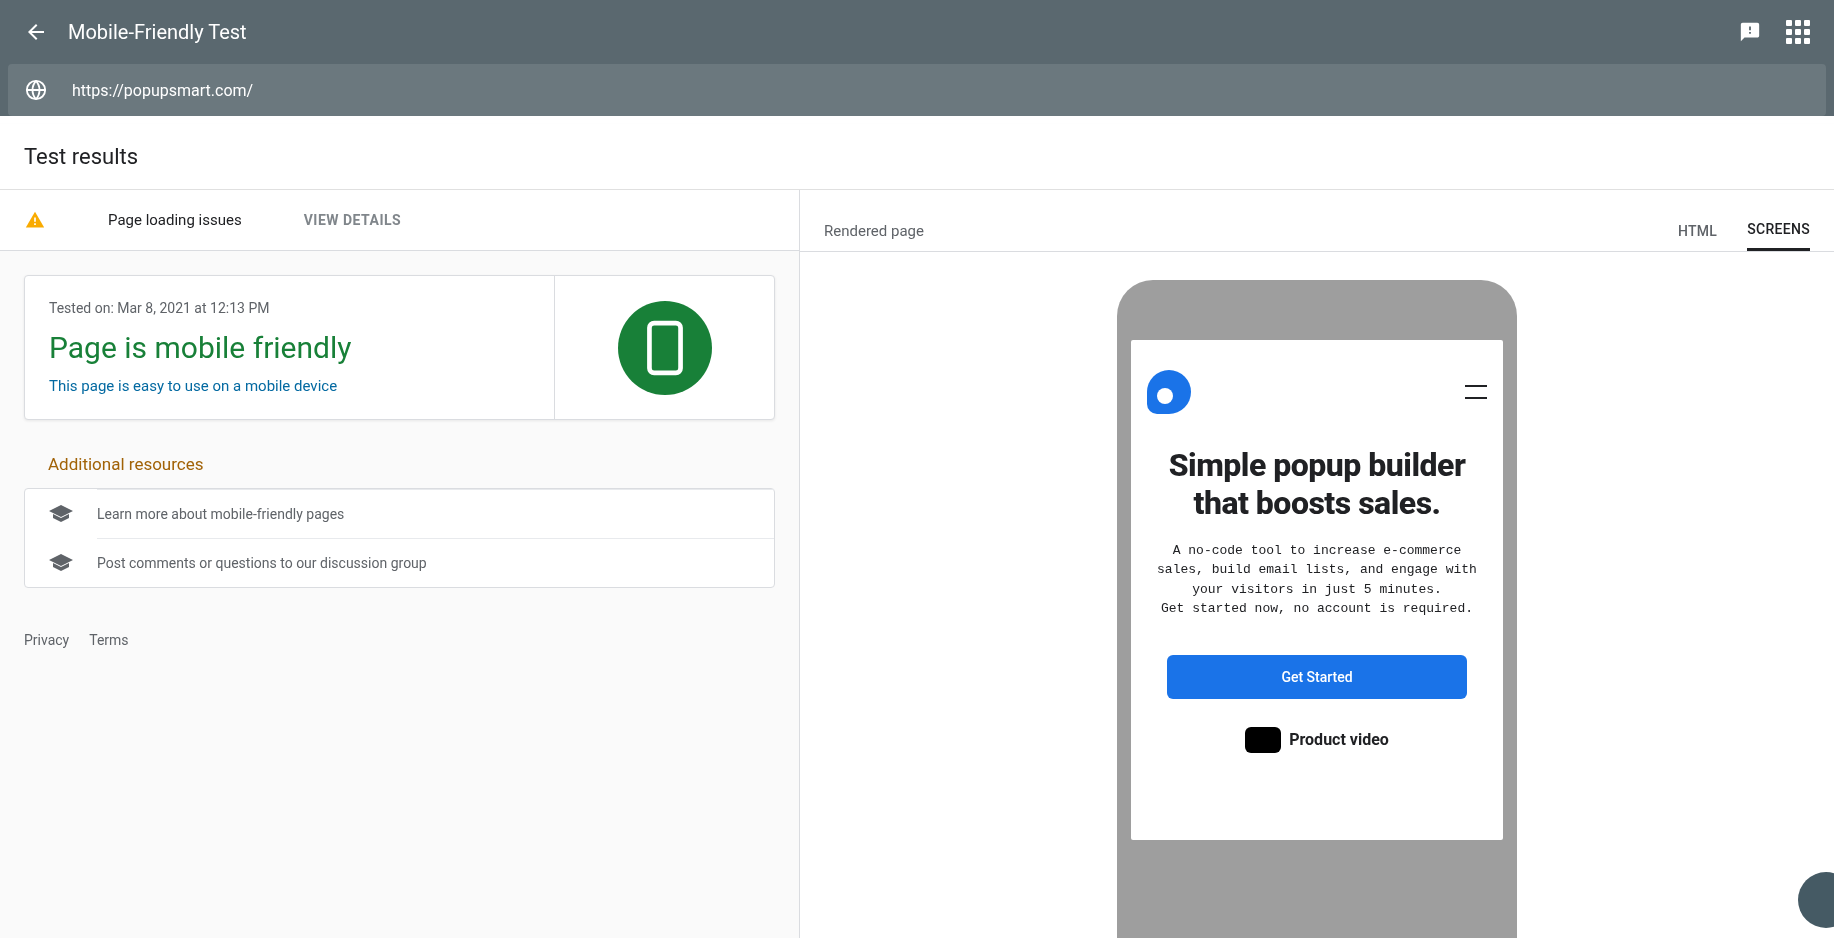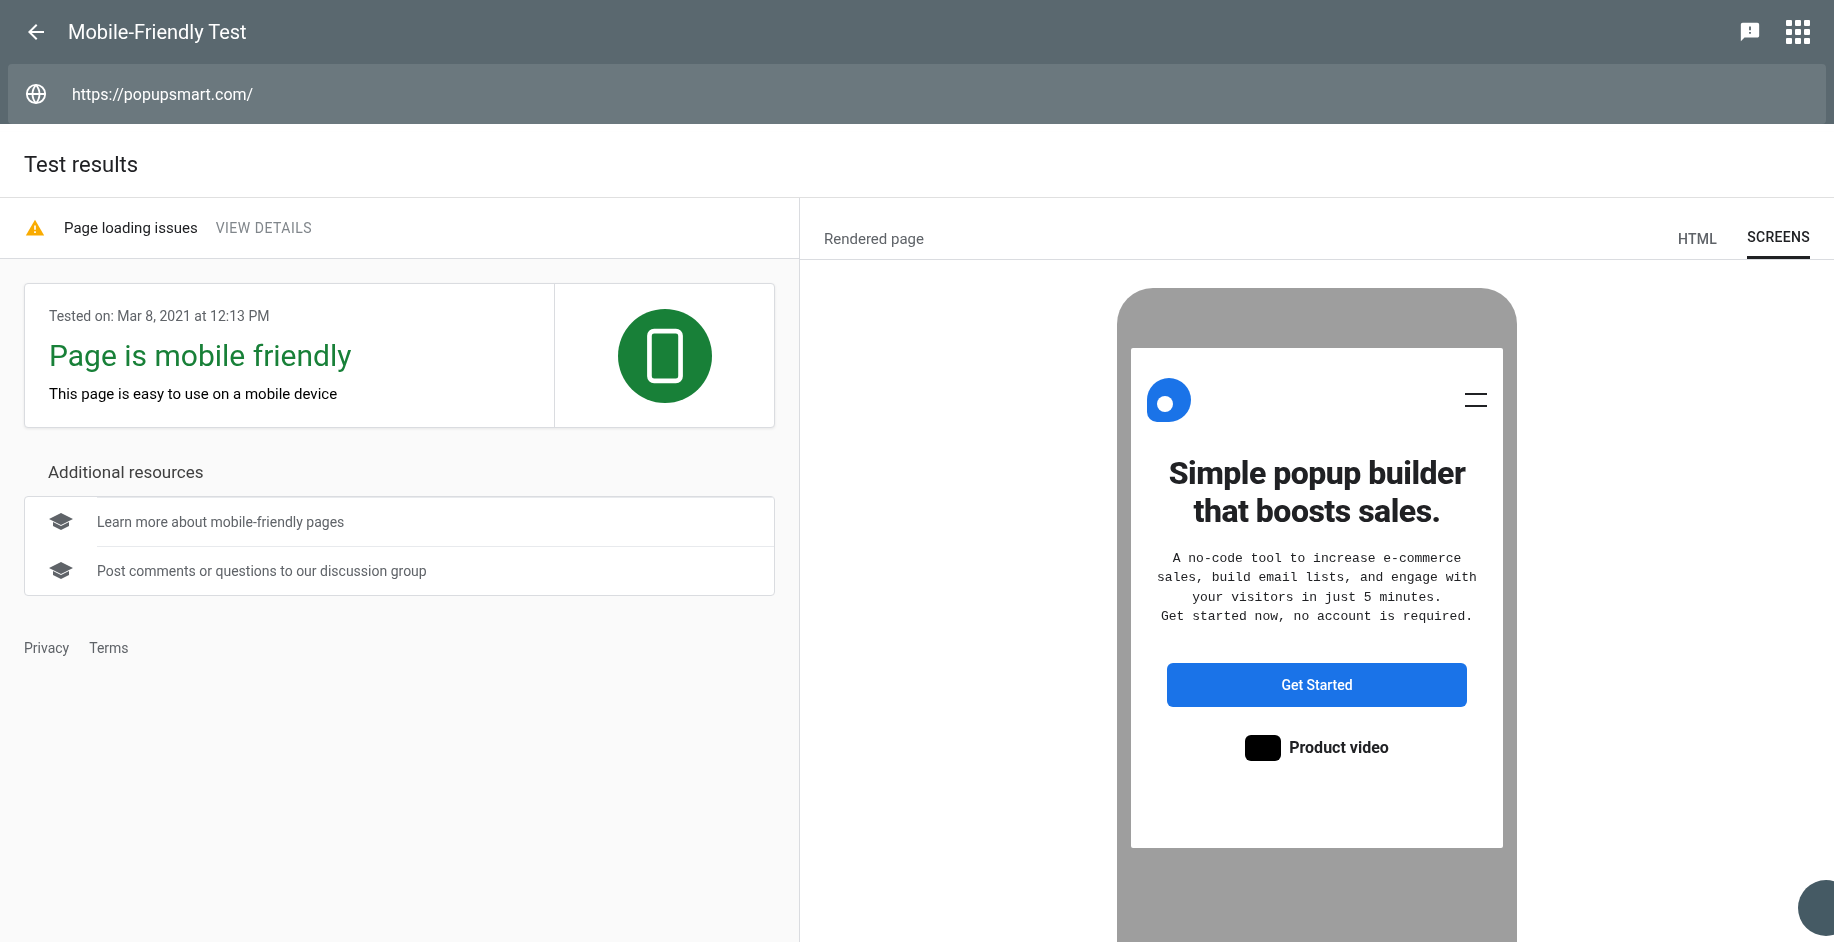--- a/index.html
+++ b/index.html
@@ -7,44 +7,44 @@
 
 .header-dark { background: #5a686f; color: #fff; }
 .header-top { display: flex; align-items: center; height: 64px; padding: 0 16px; }
 .back-btn { width: 40px; height: 40px; display: flex; align-items: center; justify-content: center; cursor: pointer; border-radius: 50%; }
 .app-title { font-size: 20px; font-weight: 400; margin-left: 12px; flex: 1; }
 .header-icons { display: flex; align-items: center; gap: 24px; margin-right: 8px; }
 .feedback-icon { width: 24px; height: 24px; display: flex; align-items: center; justify-content: center; }
 .apps-grid { width: 24px; height: 24px; display: grid; grid-template-columns: repeat(3, 1fr); grid-template-rows: repeat(3, 1fr); gap: 3px; }
 .apps-grid span { background: #fff; border-radius: 1px; }
 
-.url-bar { display: flex; align-items: center; height: 60px; background: #6b787e; margin: 0 8px 8px 8px; border-radius: 4px; padding: 0 16px; }
+.url-bar { display: flex; align-items: center; height: 52px; background: #6b787e; margin: 0 8px 8px 8px; border-radius: 4px; padding: 0 16px; }
 .globe-icon { width: 24px; height: 24px; margin-right: 24px; display: flex; align-items: center; justify-content: center; }
 .url-text { font-size: 16px; color: #fff; }
 
 .section-header { padding: 20px 24px; font-size: 22px; font-weight: 400; border-bottom: 1px solid #e0e0e0; background: #fff; box-shadow: 0 1px 2px rgba(0,0,0,0.1); }
 
 .main-split { display: flex; height: calc(100vh - 64px - 64px - 66px); }
 .left-panel { width: 800px; border-right: 1px solid #dadce0; background: #fafafa; overflow-y: auto; }
 .right-panel { flex: 1; background: #fff; display: flex; flex-direction: column; }
 
-.issues-bar { display: flex; align-items: center; padding: 20px 24px; background: #fff; border-bottom: 1px solid #dadce0; }
+.issues-bar { display: flex; align-items: center; padding: 20px 24px; background: #fff; border-bottom: 1px solid #dadce0; gap: 44px; }
 .warning-triangle { width: 22px; height: 20px; margin-right: 18px; }
 .issues-text { font-size: 15px; color: #202124; margin-right: 18px; }
-.view-details { font-size: 14px; color: #80868b; font-weight: 400; letter-spacing: 0.5px; cursor: pointer; }
+.view-details { font-size: 14px; color: #80868b; font-weight: 700; letter-spacing: 0.5px; cursor: pointer; }
 
 .result-card { background: #fff; margin: 24px; border: 1px solid #dadce0; border-radius: 4px; display: flex; box-shadow: 0 1px 3px rgba(0,0,0,0.08); gap: 40px; }
 .result-left { flex: 1; padding: 24px; }
 .result-right { width: 220px; border-left: 1px solid #dadce0; display: flex; align-items: center; justify-content: center; }
 .tested-on { font-size: 14px; color: #5f6368; margin-bottom: 14px; }
 .result-title { font-size: 30px; color: #188038; font-weight: 400; margin-bottom: 12px; }
-.result-sub { font-size: 15px; color: #000000; }
+.result-sub { font-size: 15px; color: #0369a1; }
 .green-circle { width: 94px; height: 94px; background: #188038; border-radius: 50%; display: flex; align-items: center; justify-content: center; }
 
-.additional-title { font-size: 17px; color: #404040; padding: 10px 24px 14px 48px; }
+.additional-title { font-size: 17px; color: #a16207; padding: 10px 24px 14px 48px; }
 .resources-card { background: #fff; margin: 0 24px 24px 24px; border: 1px solid #dadce0; border-radius: 4px; }
 .resource-item { display: flex; align-items: center; padding: 14px 24px; cursor: pointer; }
 .resource-icon { width: 24px; height: 20px; margin-right: 24px; flex-shrink: 0; display: flex; align-items: center; justify-content: center; }
 .resource-text { font-size: 14px; color: #5f6368; }
 .resource-divider { height: 1px; background: #e8eaed; margin-left: 72px; }
 
 .footer-links { padding: 20px 24px; display: flex; gap: 20px; }
 .footer-links a { font-size: 14px; color: #5f6368; text-decoration: none; cursor: pointer; }
 
 .right-header { display: flex; align-items: center; padding: 20px 24px 0 24px; height: 62px; border-bottom: 1px solid #dadce0; }

